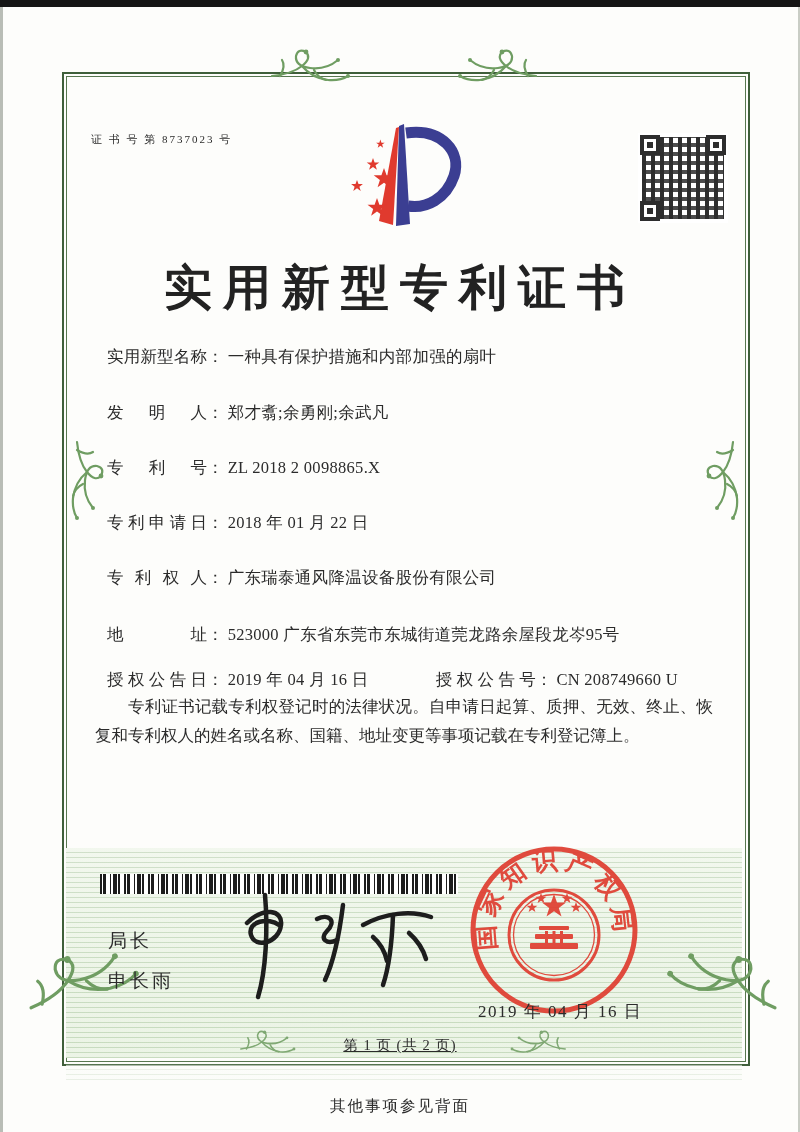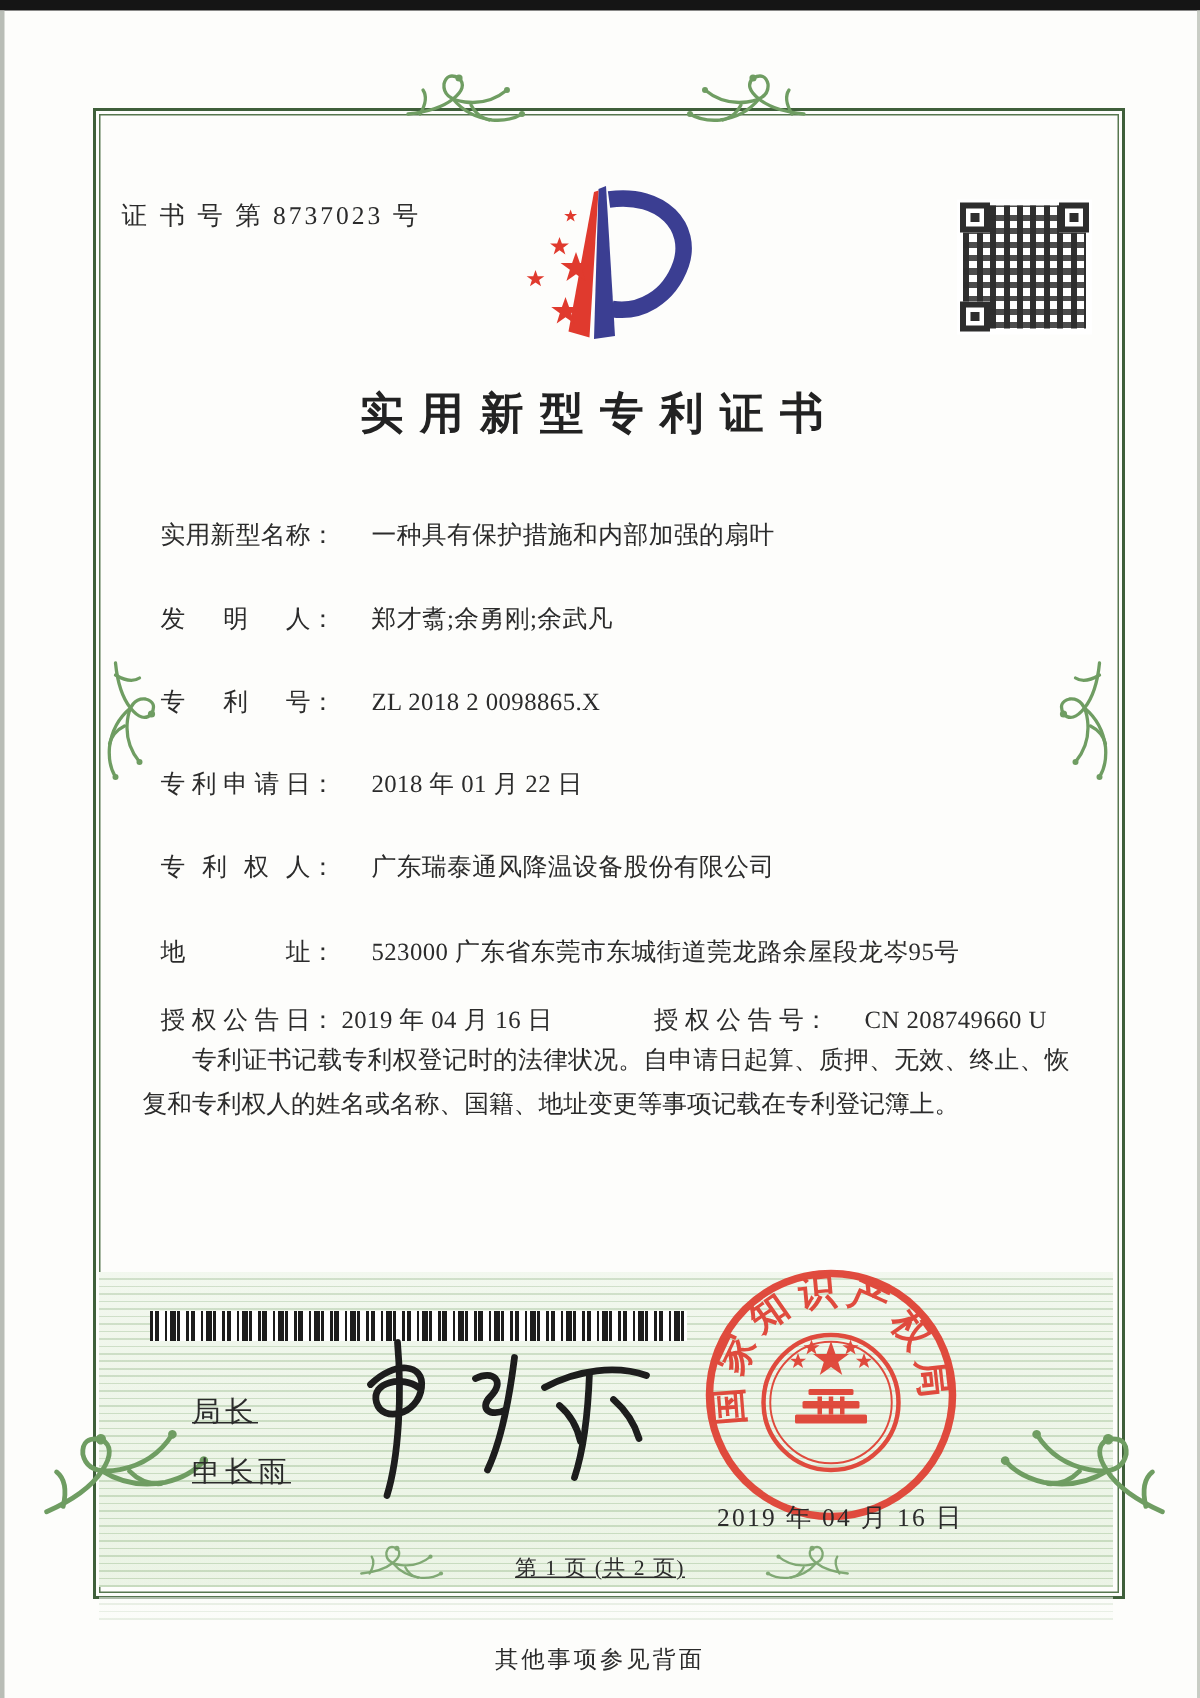--- a/index.html
+++ b/index.html
@@ -22,62 +22,62 @@
     position:absolute;left:66px;top:848px;width:676px;height:210px;
     background:
       repeating-linear-gradient(0deg, rgba(150,185,140,.38) 0 1px, rgba(240,247,236,.55) 1px 5px),
       linear-gradient(180deg,#f4f8f0 0%,#e9f2e2 60%,#e6f0de 100%);
   }
   .below-band{
     position:absolute;left:66px;top:1062px;width:676px;height:18px;
     background:repeating-linear-gradient(0deg, rgba(160,190,150,.22) 0 1px, rgba(250,252,248,.6) 1px 5px);
   }
 
-  .cert-no{position:absolute;left:81px;top:132px;font-size:17px;letter-spacing:2px;}
+  .cert-no{position:absolute;left:91px;top:132px;font-size:11px;letter-spacing:2px;}
 
   .logo{position:absolute;left:330px;top:120px;}
   .qr{
     position:absolute;left:638px;top:133px;width:86px;height:86px;background:#fff;
     padding:2px;
   }
   .qr .modules{
     position:absolute;inset:4px;
     background:
       repeating-linear-gradient(0deg,rgba(45,45,45,.85) 0 4px,transparent 4px 9px),
       repeating-linear-gradient(90deg,#2f2f2f 0 4px,#fff 4px 9px);
   }
   .qr .finder{position:absolute;width:20px;height:20px;border:4px solid #2d2d2d;background:#fff;box-sizing:border-box;}
   .qr .finder::after{content:"";position:absolute;left:3px;top:3px;width:6px;height:6px;background:#2d2d2d;}
   .qr .f-tl{left:2px;top:2px;} .qr .f-tr{right:2px;top:2px;} .qr .f-bl{left:2px;bottom:2px;}
 
   .title{
     position:absolute;left:0;top:256px;width:800px;text-align:center;
-    font-size:29px;font-weight:700;letter-spacing:11px;color:#222;
+    font-size:48px;font-weight:700;letter-spacing:11px;color:#222;
   }
 
   .fields{position:absolute;left:95px;top:346px;width:630px;font-size:16.5px;}
   .frow{position:absolute;left:0;white-space:nowrap;}
   .flabel{display:inline-block;width:100px;text-align:justify;text-align-last:justify;vertical-align:bottom;margin-left:12px;}
   .fcolon{display:inline-block;}
-  .fval{letter-spacing:.3px;margin-left:20px;}
+  .fval{letter-spacing:.3px;}
   .fval1{display:inline-block;width:192px;letter-spacing:.3px;}
   .r0{top:0;} .r1{top:56px;} .r2{top:111px;} .r3{top:166px;} .r4{top:221px;} .r5{top:278px;} .r6{top:323px;}
 
   .paras{position:absolute;left:95px;top:692px;width:618px;font-size:16.5px;line-height:29px;text-align:justify;}
   .paras p{margin:0;text-indent:2em;}
 
   .barcode{
     position:absolute;left:100px;top:874px;width:358px;height:20px;
     background:repeating-linear-gradient(90deg,
       #1c1c1c 0 2px,#fff 2px 3px,#1c1c1c 3px 6px,#fff 6px 10px,
       #1c1c1c 10px 11px,#fff 11px 13px,#1c1c1c 13px 17px,#fff 17px 18px,
       #1c1c1c 18px 20px,#fff 20px 24px);
   }
 
-  .director{position:absolute;left:128px;top:928px;font-size:19px;letter-spacing:3px;text-decoration:underline;}
+  .director{position:absolute;left:108px;top:928px;font-size:19px;letter-spacing:3px;}
   .director .name{margin-top:14px;}
 
   .signature{position:absolute;left:225px;top:885px;}
   .seal{position:absolute;left:466px;top:842px;opacity:.9;}
   .seal-date{position:absolute;left:478px;top:1000px;font-size:17px;letter-spacing:1.5px;}
 
   .page-info{position:absolute;left:0;top:1036px;width:800px;text-align:center;font-size:14.5px;letter-spacing:1px;text-decoration:underline;}
   .back-note{position:absolute;left:0;top:1096px;width:800px;text-align:center;font-size:15.5px;letter-spacing:2px;}
 
   .orn{position:absolute;pointer-events:none;}

